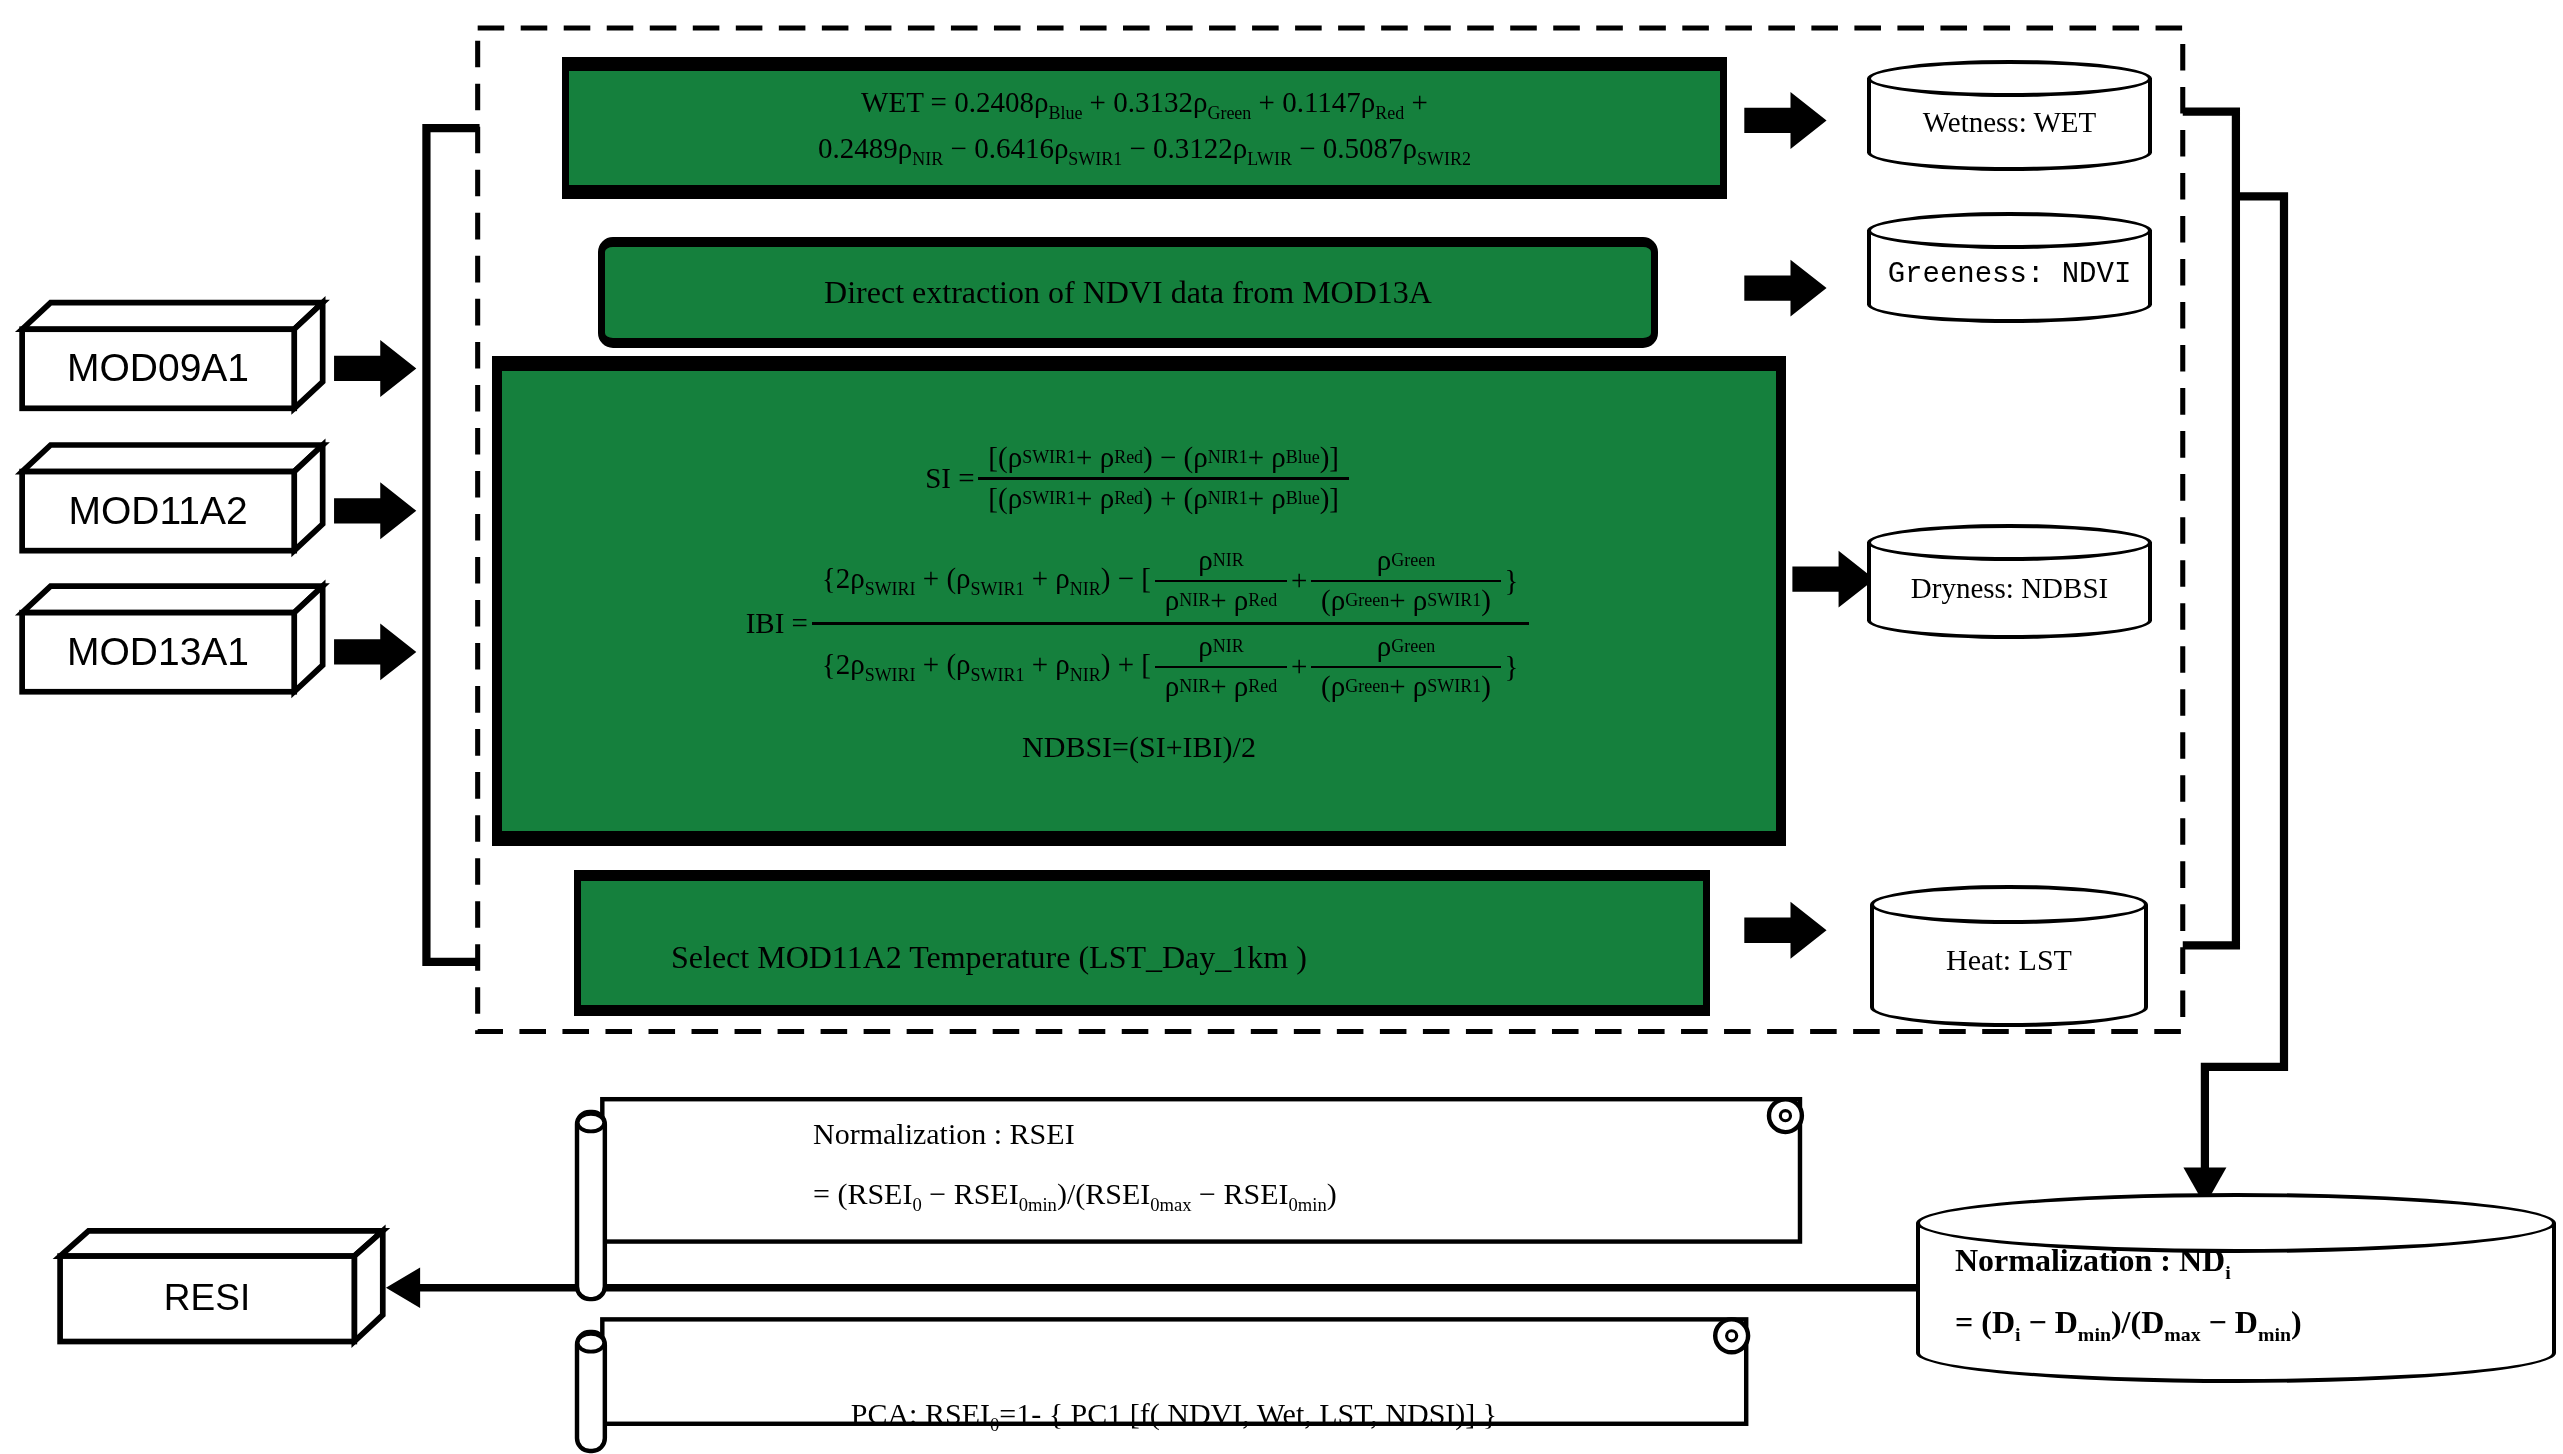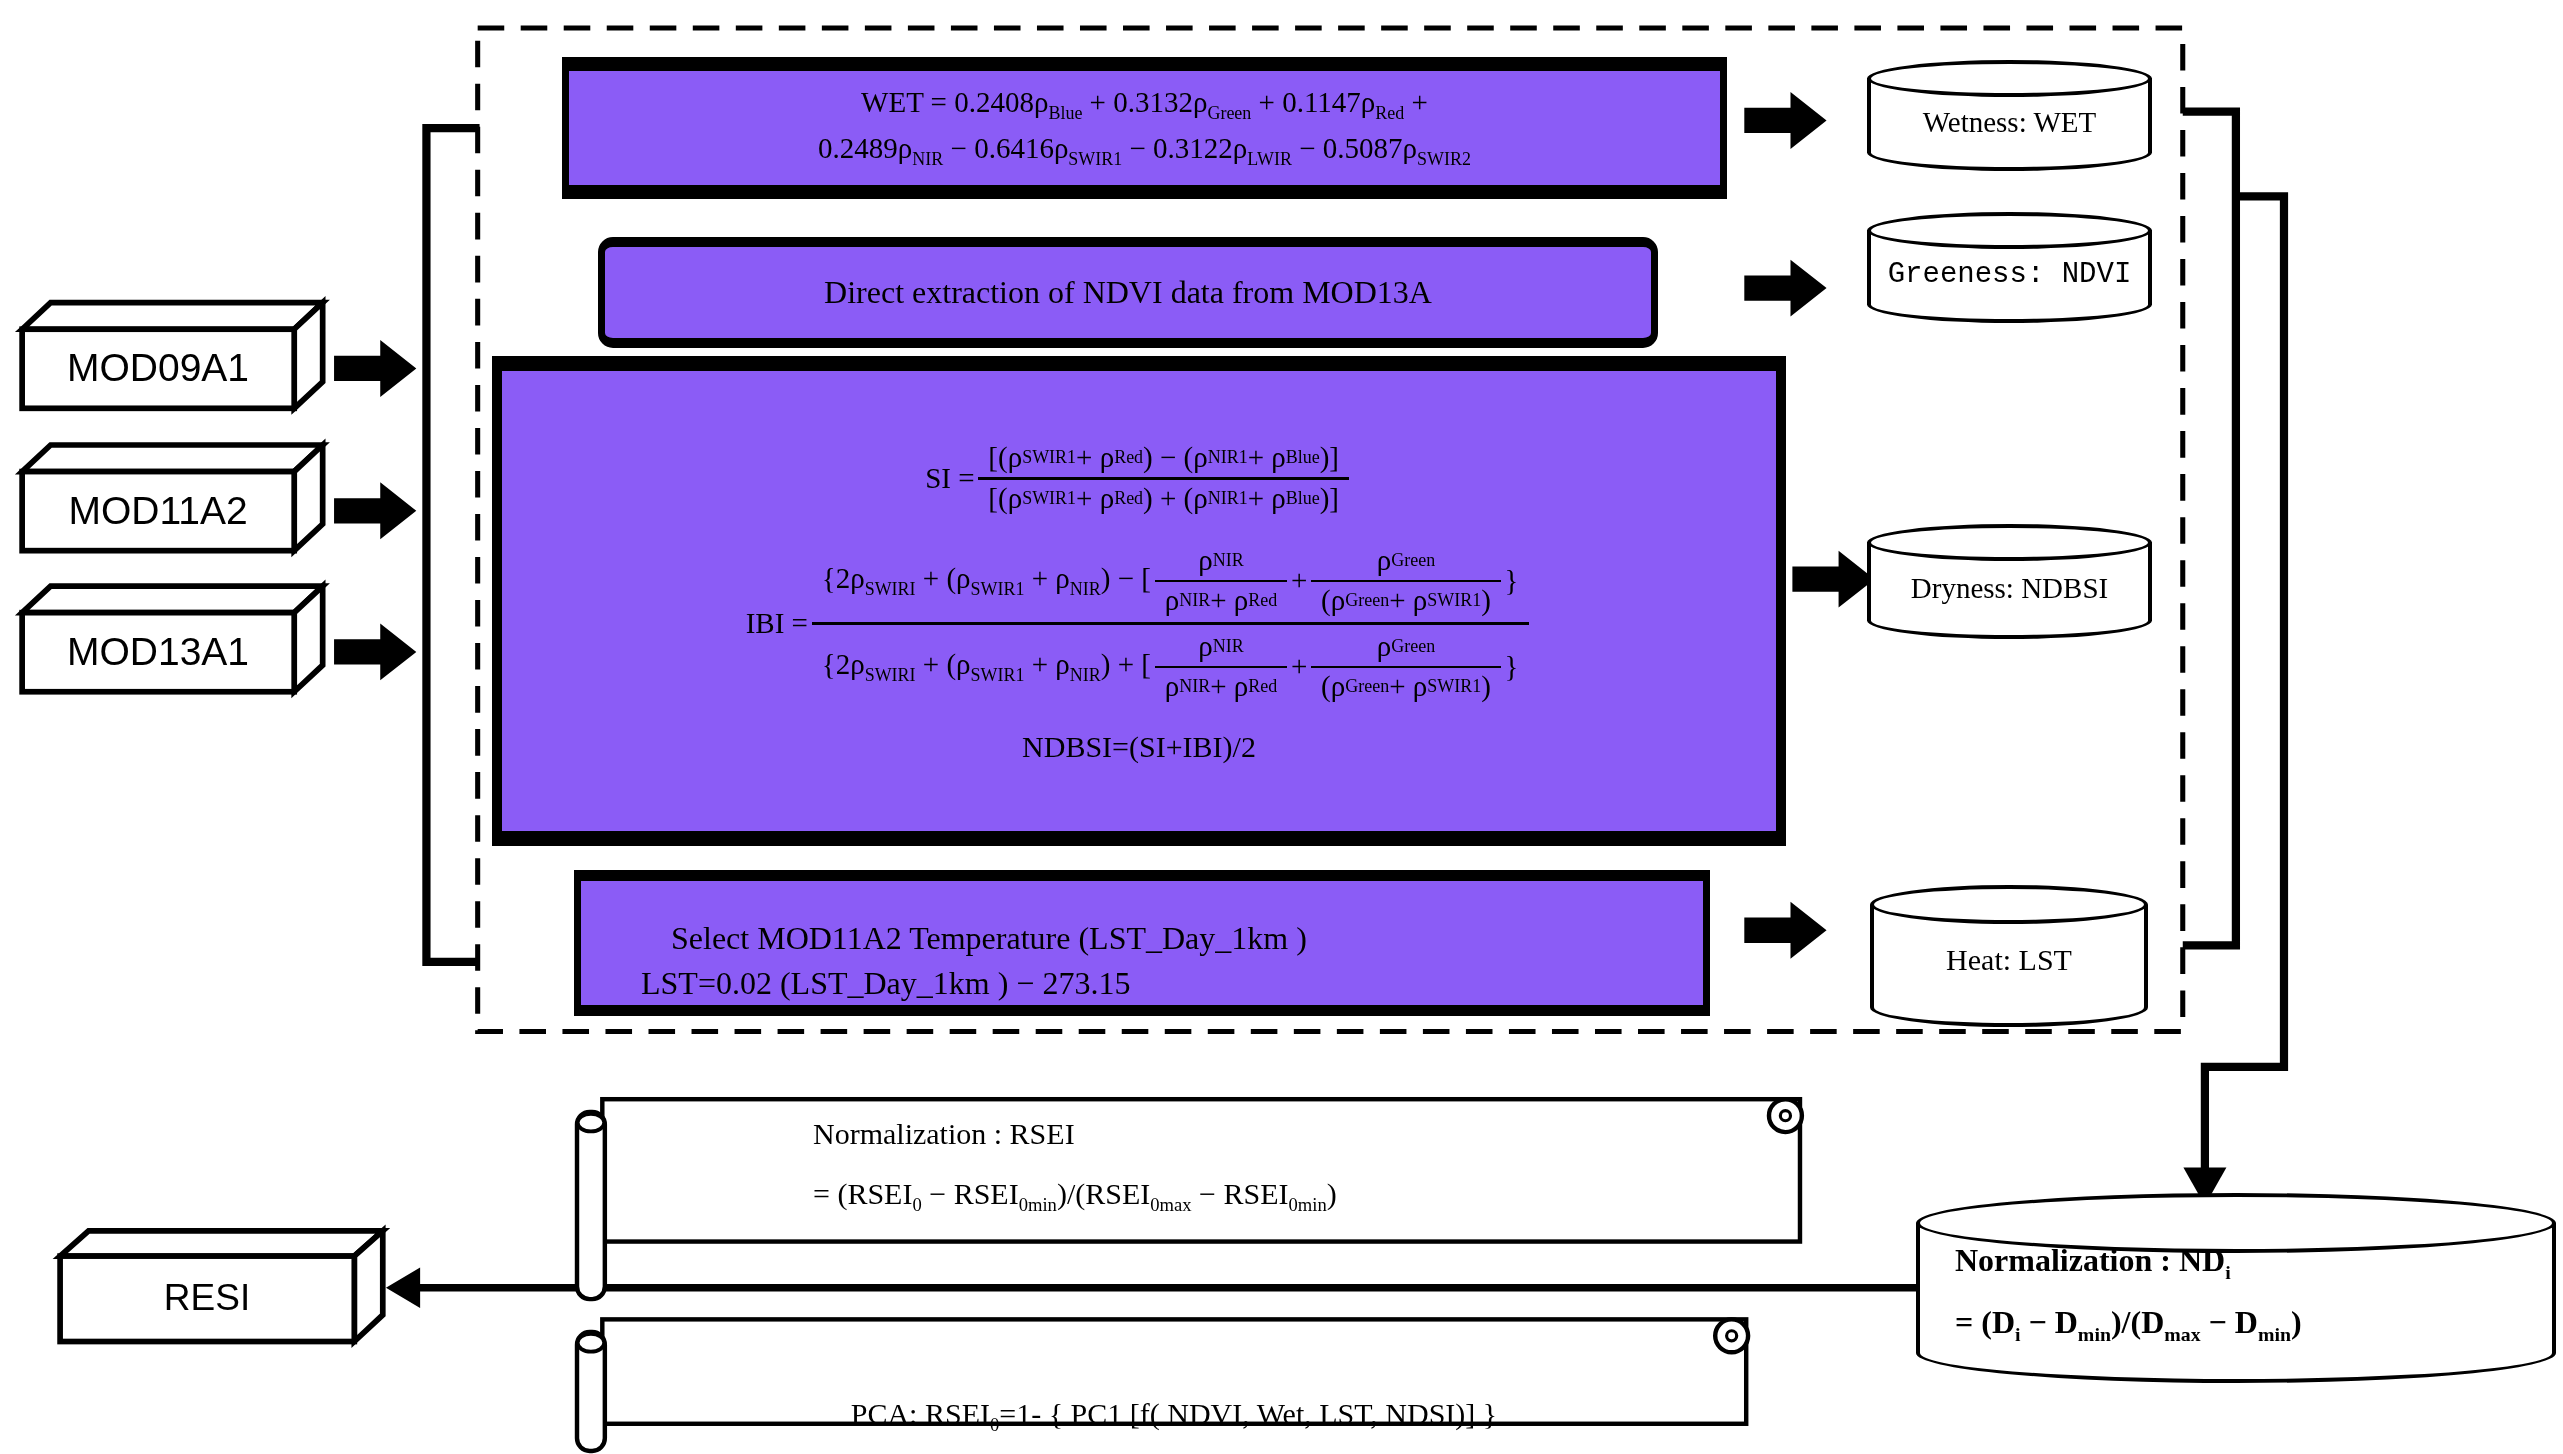--- a/index.html
+++ b/index.html
@@ -1,19 +1,19 @@
 <!DOCTYPE html>
 <html style="font-size:10px"><head>
 <meta charset="utf-8">
 <style>
   html,body{margin:0;padding:0;background:#ffffff;}
   body{position:relative;width:2563px;height:1455px;font-family:"Liberation Serif","DejaVu Serif",serif;color:#000;overflow:hidden;}
   #wires{position:absolute;left:0;top:0;z-index:1;}
   
-  .fbox{position:absolute;background:#8b5cf6;border:7px solid #000;border-top-width:14px;border-bottom-width:14px;
+  .fbox{position:absolute;background:#15803d;border:7px solid #000;border-top-width:14px;border-bottom-width:14px;
         display:flex;flex-direction:column;justify-content:center;z-index:3;box-sizing:border-box;}
   .fbox .fline{text-align:center;white-space:nowrap;}
   .serif46{font-size:29px;}
   .serif50{font-size:32px;}
   .sb{font-size:0.62em;vertical-align:-0.38em;}
   
   .frac{display:inline-flex;flex-direction:column;align-items:center;vertical-align:middle;margin:0 3.8px;}
   .fr-num,.fr-den{padding:2.5px 10px;display:flex;align-items:center;white-space:nowrap;}
   .fr-den{border-top:3.2px solid #000;}
   .frac .frac .fr-den{border-top:2.5px solid #000;}
@@ -200,21 +200,20 @@
         <span>}</span>
       </span>
     </span>
   </div>
 
   <div class="fline" style="font-size:30px;">NDBSI=(SI+IBI)/2</div>
 </div>
 
 <div class="fbox serif50" style="left:574px;top:870px;width:1136px;height:146px;border-width:7.6px;border-top-width:11.4px;border-bottom-width:11.4px;align-items:flex-start;padding-left:60px;">
   <div style="white-space:nowrap;text-indent:30px;margin-bottom:7.6px;margin-top:36px;">Select MOD11A2 Temperature (LST_Day_1km )</div>
-  <div style="white-space:nowrap;">LST=0.02 (LST_Day_1km ) − 273.15</div>
 </div>
 
 <div class="cyl" style="left:1867px;top:60px;width:285px;height:111px;">
   <div class="cyl-top" style="height:37px;"></div>
   <div class="cyl-body" style="top:18.3px;bottom:18.3px;"></div>
   <div class="cyl-bot" style="height:37px;"></div>
   <div class="cyl-label serif46" style="top:46px;">Wetness: WET</div>
 </div>
 <div class="cyl" style="left:1867px;top:212px;width:285px;height:111px;font-family:Liberation Mono, monospace;">
   <div class="cyl-top" style="height:37px;"></div>

